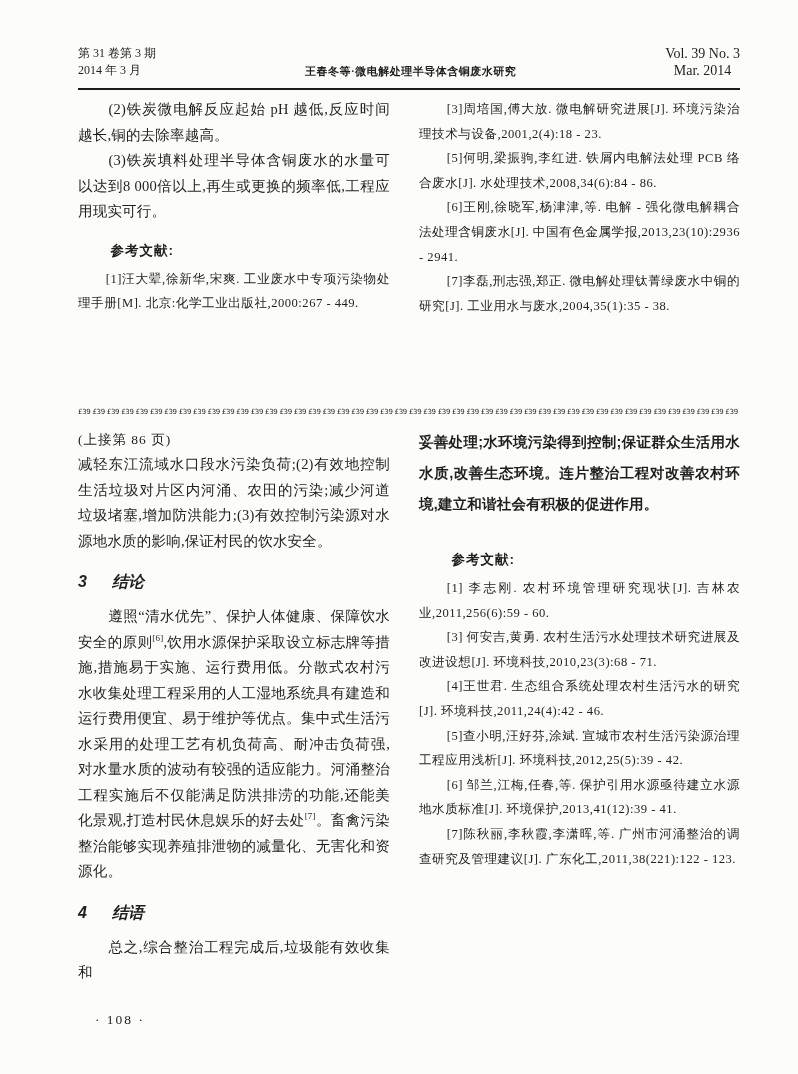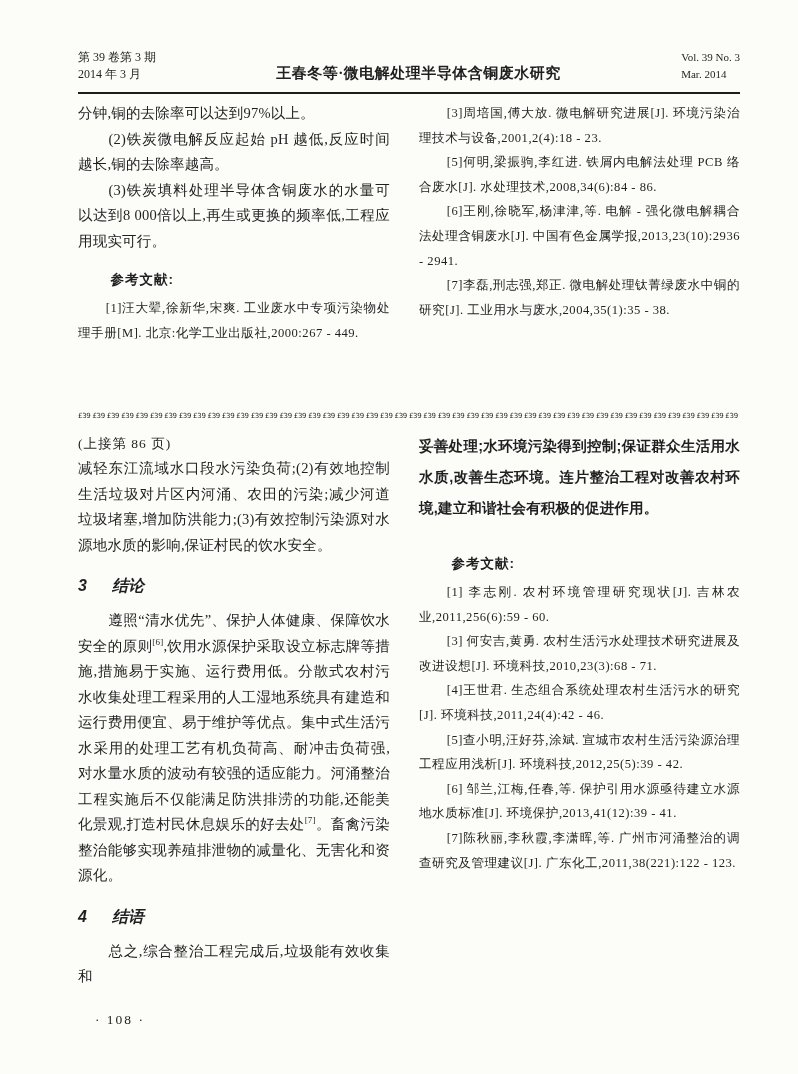--- a/index.html
+++ b/index.html
@@ -13,22 +13,22 @@
     box-sizing:border-box;
     padding:38px 58px 0 78px;
   }
   
   .hdr{
     display:flex;justify-content:space-between;align-items:flex-end;
     border-bottom:2px solid #1c1c1c;
     padding-bottom:9px;
   }
   .hdr-issue{font-size:12px;line-height:17px;}
-  .hdr-title{font-size:15px;font-weight:600;align-self:center;padding-top:6px;letter-spacing:.5px;margin-top:20px;}
-  .hdr-vol{font-size:11px;line-height:17px;text-align:left;}
+  .hdr-title{font-size:11px;font-weight:600;align-self:center;padding-top:6px;letter-spacing:.5px;margin-top:20px;}
+  .hdr-vol{font-size:14px;line-height:17px;text-align:center;}
   
   .cols{display:flex;justify-content:space-between;}
   .col-l{width:312px;}
   .col-r{width:321px;}
   .cols-a{margin-top:7px;min-height:296px;}
   .cols-b{margin-top:6px;}
   
   p{margin:0;}
   .body-p{
     font-size:14.5px;line-height:25.5px;
@@ -79,33 +79,32 @@
     font-size:13.5px;letter-spacing:2px;
   }
 </style>
 </head>
 <body>
 
 <div class="page">
 
   <div class="hdr">
     <div class="hdr-issue">
-      <div>第 39 卷第 3 期</div>
+      <div>第 31 卷第 3 期</div>
       <div>2014 年 3 月</div>
     </div>
     <div class="hdr-title">王春冬等·微电解处理半导体含铜废水研究</div>
     <div class="hdr-vol">
       <div>Vol. 39  No. 3</div>
       <div>Mar.  2014</div>
     </div>
   </div>
 
   <div class="cols cols-a">
     <div class="col-l">
-      <p class="body-p">分钟,铜的去除率可以达到97%以上。</p>
       <p class="body-p indent">(2)铁炭微电解反应起始 pH 越低,反应时间越长,铜的去除率越高。</p>
       <p class="body-p indent">(3)铁炭填料处理半导体含铜废水的水量可以达到8 000倍以上,再生或更换的频率低,工程应用现实可行。</p>
       <div class="refs-heading">参考文献:</div>
       <p class="ref-p">[1]汪大翚,徐新华,宋爽. 工业废水中专项污染物处理手册[M]. 北京:化学工业出版社,2000:267 - 449.</p>
     </div>
     <div class="col-r">
       <p class="ref-p">[3]周培国,傅大放. 微电解研究进展[J]. 环境污染治理技术与设备,2001,2(4):18 - 23.</p>
       <p class="ref-p">[5]何明,梁振驹,李红进. 铁屑内电解法处理 PCB 络合废水[J]. 水处理技术,2008,34(6):84 - 86.</p>
       <p class="ref-p">[6]王刚,徐晓军,杨津津,等. 电解 - 强化微电解耦合法处理含铜废水[J]. 中国有色金属学报,2013,23(10):2936 - 2941.</p>
       <p class="ref-p">[7]李磊,刑志强,郑正. 微电解处理钛菁绿废水中铜的研究[J]. 工业用水与废水,2004,35(1):35 - 38.</p>

